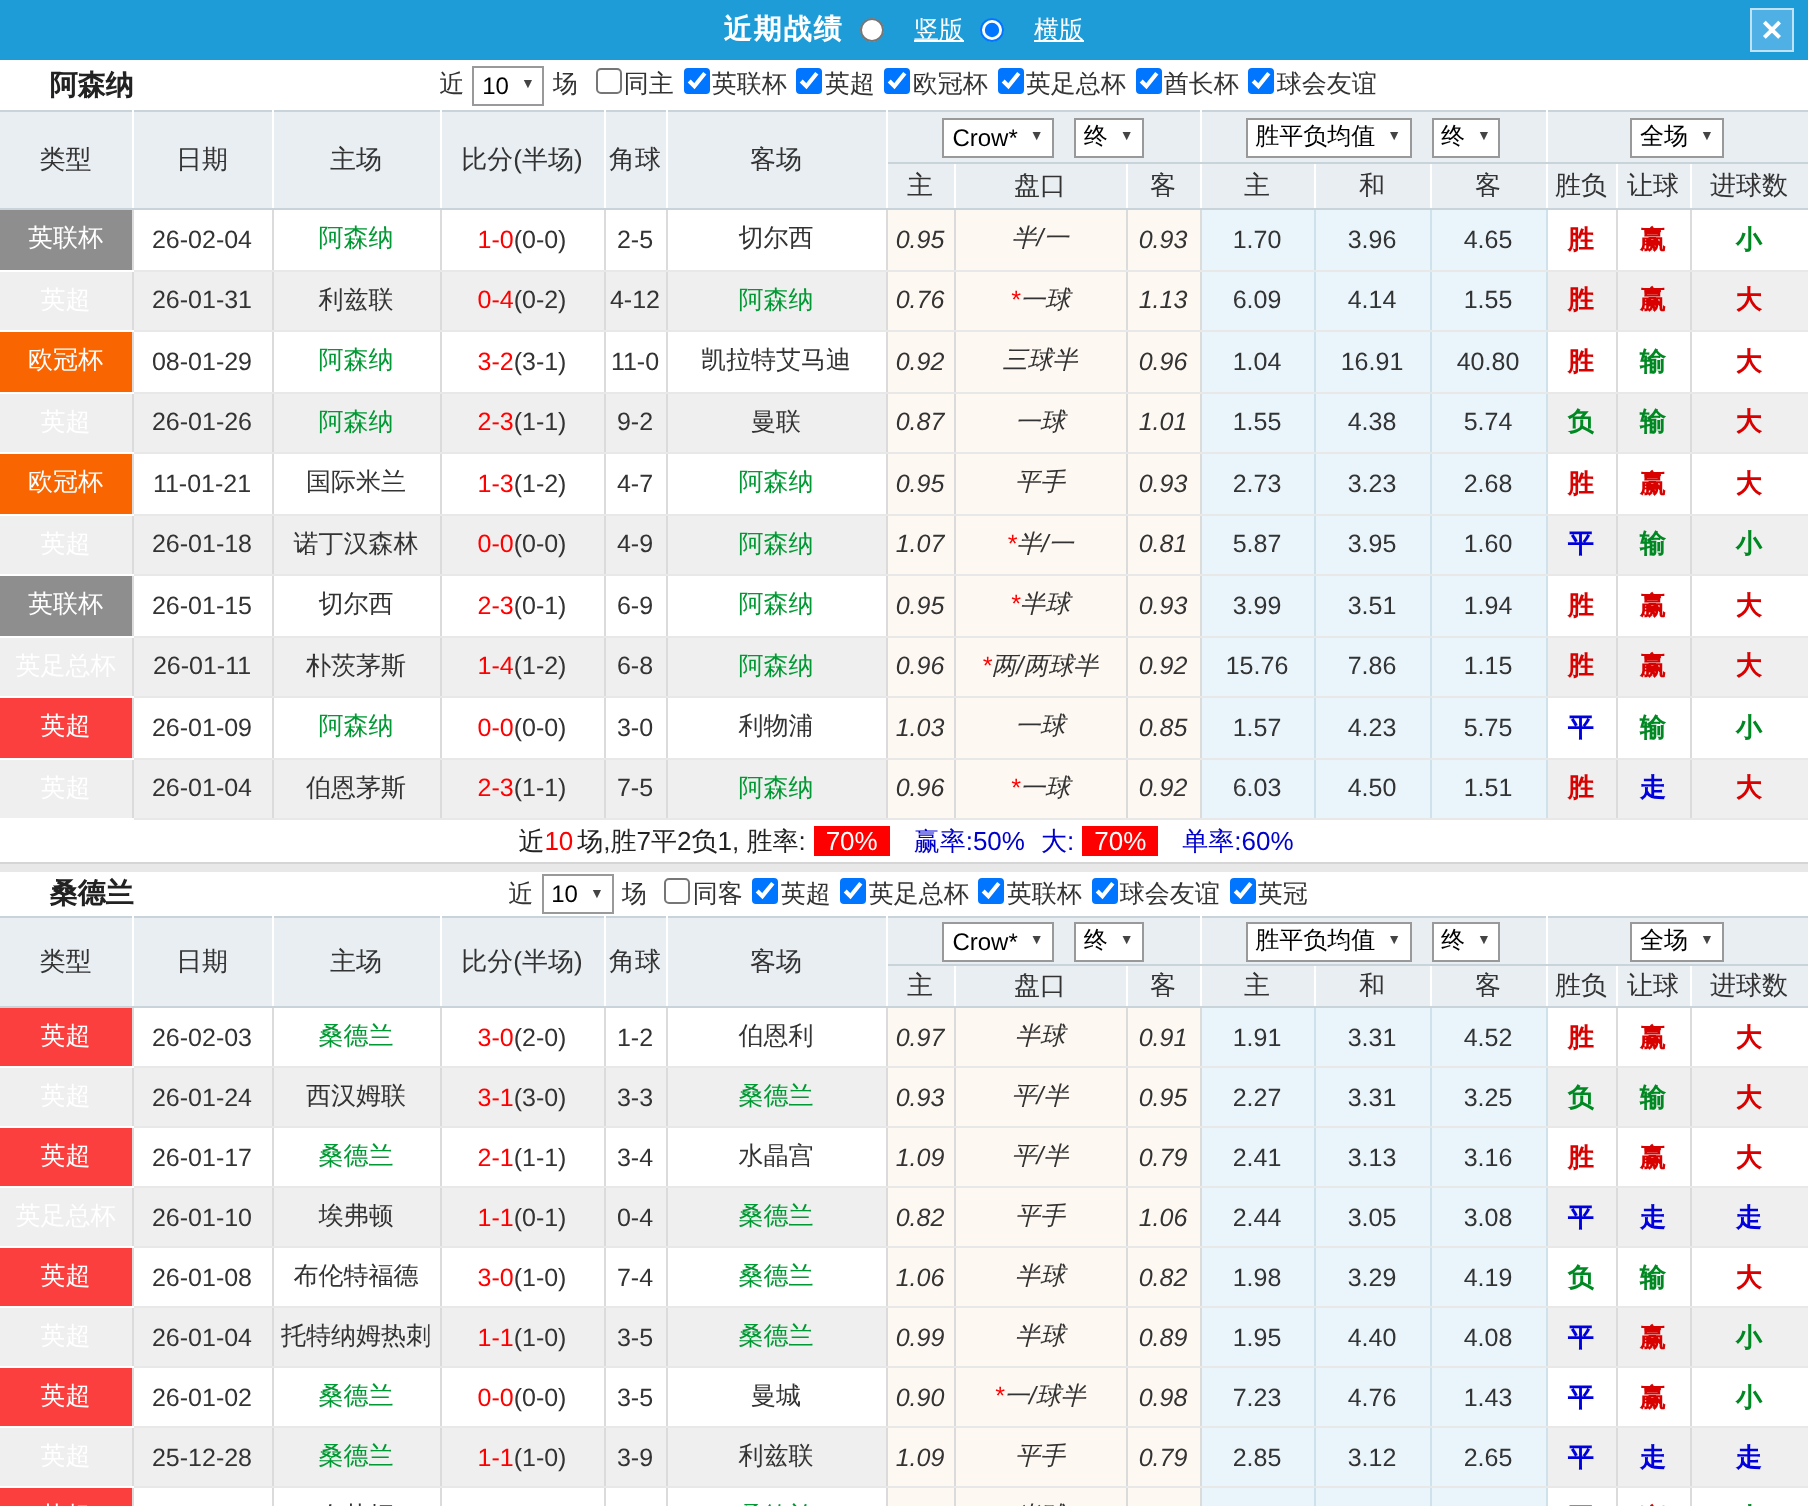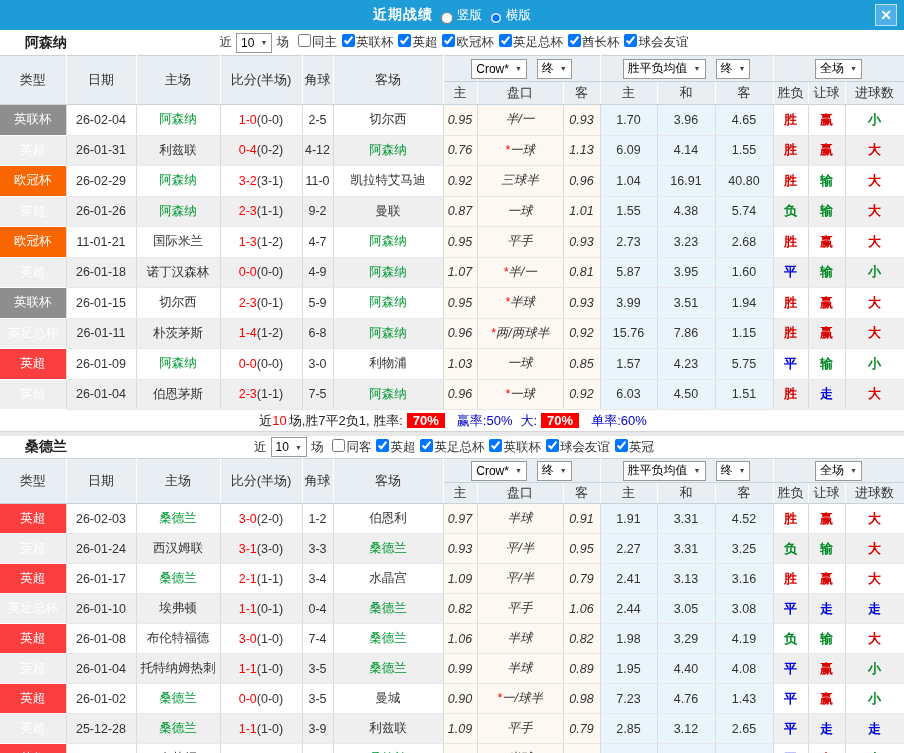--- a/index.html
+++ b/index.html
@@ -2,21 +2,21 @@
 <html style="--titlebar: #1e9cd8; --close: #4fb0e5; --headbg: #e9eef2; --badge-red: #fb3e3e; --badge-gray: #8e8e8e; --badge-orange: #f96500; --badge-blue: #0a0ad6; --team-green: #009933; --score-red: #ff0000; --res-red: #d90000; --res-green: #008822; --res-blue: #0000dd; --cream: #fdf8f2; --ltblue: #e9f5fb;"><head>
 <meta charset="utf-8">
 <style>
   html,body{margin:0;padding:0;background:#fff;}
   .app{position:relative;width:904px;height:753px;background:#fff;overflow:hidden;
        font-family:"Liberation Sans",sans-serif;color:#333;}
   
   .titlebar{height:30px;background:var(--titlebar,#1e9cd8);display:flex;align-items:center;
             justify-content:center;position:relative;color:#fff;}
   .title{font-size:14px;font-weight:bold;letter-spacing:1px;}
-  .tradio{display:inline-flex;align-items:flex-end;gap:4px;margin-left:8px;font-size:12.5px;cursor:pointer;}
+  .tradio{display:inline-flex;align-items:center;gap:15px;margin-left:8px;font-size:12.5px;cursor:pointer;text-decoration:underline;}
   .tradio input{width:12px;height:12px;margin:0;}
   .close{position:absolute;right:7px;top:4px;width:22px;height:22px;background:var(--close,#4fb0e5);
          border:1px solid #bfe2f5;color:#fff;font-size:14px;font-weight:bold;display:flex;
          align-items:center;justify-content:center;cursor:pointer;padding:0;line-height:1;}
   
   .sec-head{height:25px;display:flex;align-items:center;position:relative;background:#fff;}
   .sec-head.s2{height:22px;}
   .sec-head .team{position:absolute;left:25px;font-size:14px;font-weight:bold;color:#222;}
   .filters{margin:0 auto;display:flex;align-items:center;font-size:12.5px;color:#333;}
   .filters .fl{margin:0 4px;}
@@ -43,21 +43,21 @@
   .t-orange{background:var(--badge-orange,#f96500);} .t-blue{background:var(--badge-blue,#0a0ad6);}
   .g{color:var(--team-green,#009933);}
   .sc{color:var(--score-red,#ff0000);} .ht{color:#333;}
   .star{color:var(--score-red,#ff0000);}
   td.res{font-weight:bold;font-size:13px;}
   .c-red{color:var(--res-red,#d90000);} .c-green{color:var(--res-green,#008822);} .c-blue{color:var(--res-blue,#0000dd);}
   
   .summary{height:21px;border-bottom:1px solid #d5d5d5;display:flex;align-items:center;
            justify-content:center;font-size:13px;}
   .sp-k{color:#222;margin-left:2px;} .sp-r{color:#f00;} .sp-b{color:#0000cc;margin-left:8px;}
-  .sp-badge{background:#f00;color:#fff;padding:0 6px;margin:0 4px;font-weight:bold;}
+  .sp-badge{background:#f00;color:#fff;padding:0 6px;margin:0 4px;font-weight:normal;}
   .divider{height:4px;background:#e8e8e8;}
 </style>
 </head>
 <body>
 
 <div class="app">
 
   <header class="titlebar">
     <span class="title">近期战绩</span>
     <label class="tradio">
@@ -216,21 +216,21 @@
           <td class="cream">1.13</td>
           <td class="ltblue">6.09</td>
           <td class="ltblue">4.14</td>
           <td class="ltblue">1.55</td>
           <td class="res c-red">胜</td>
           <td class="res c-red">赢</td>
           <td class="res c-red">大</td>
         </tr>
         <tr class="odd">
           <td class="type t-orange">欧冠杯</td>
-          <td>26-02-29</td>
+          <td>08-01-29</td>
           <td class="g">阿森纳</td>
           <td><span class="sc">3-2</span><span class="ht">(3-1)</span></td>
           <td>11-0</td>
           <td>凯拉特艾马迪</td>
           <td class="cream">0.92</td>
           <td class="cream"><span class="star"></span><span>三球半</span></td>
           <td class="cream">0.96</td>
           <td class="ltblue">1.04</td>
           <td class="ltblue">16.91</td>
           <td class="ltblue">40.80</td>
@@ -287,21 +287,21 @@
           <td class="ltblue">1.60</td>
           <td class="res c-blue">平</td>
           <td class="res c-green">输</td>
           <td class="res c-green">小</td>
         </tr>
         <tr class="odd">
           <td class="type t-gray">英联杯</td>
           <td>26-01-15</td>
           <td>切尔西</td>
           <td><span class="sc">2-3</span><span class="ht">(0-1)</span></td>
-          <td>5-9</td>
+          <td>6-9</td>
           <td class="g">阿森纳</td>
           <td class="cream">0.95</td>
           <td class="cream"><span class="star">*</span><span>半球</span></td>
           <td class="cream">0.93</td>
           <td class="ltblue">3.99</td>
           <td class="ltblue">3.51</td>
           <td class="ltblue">1.94</td>
           <td class="res c-red">胜</td>
           <td class="res c-red">赢</td>
           <td class="res c-red">大</td>

